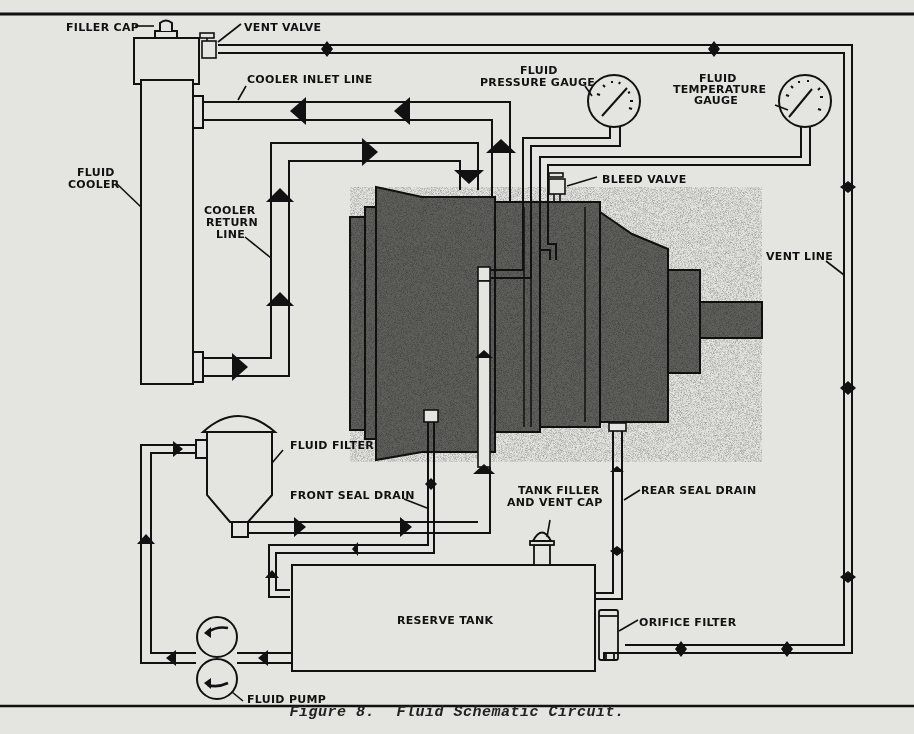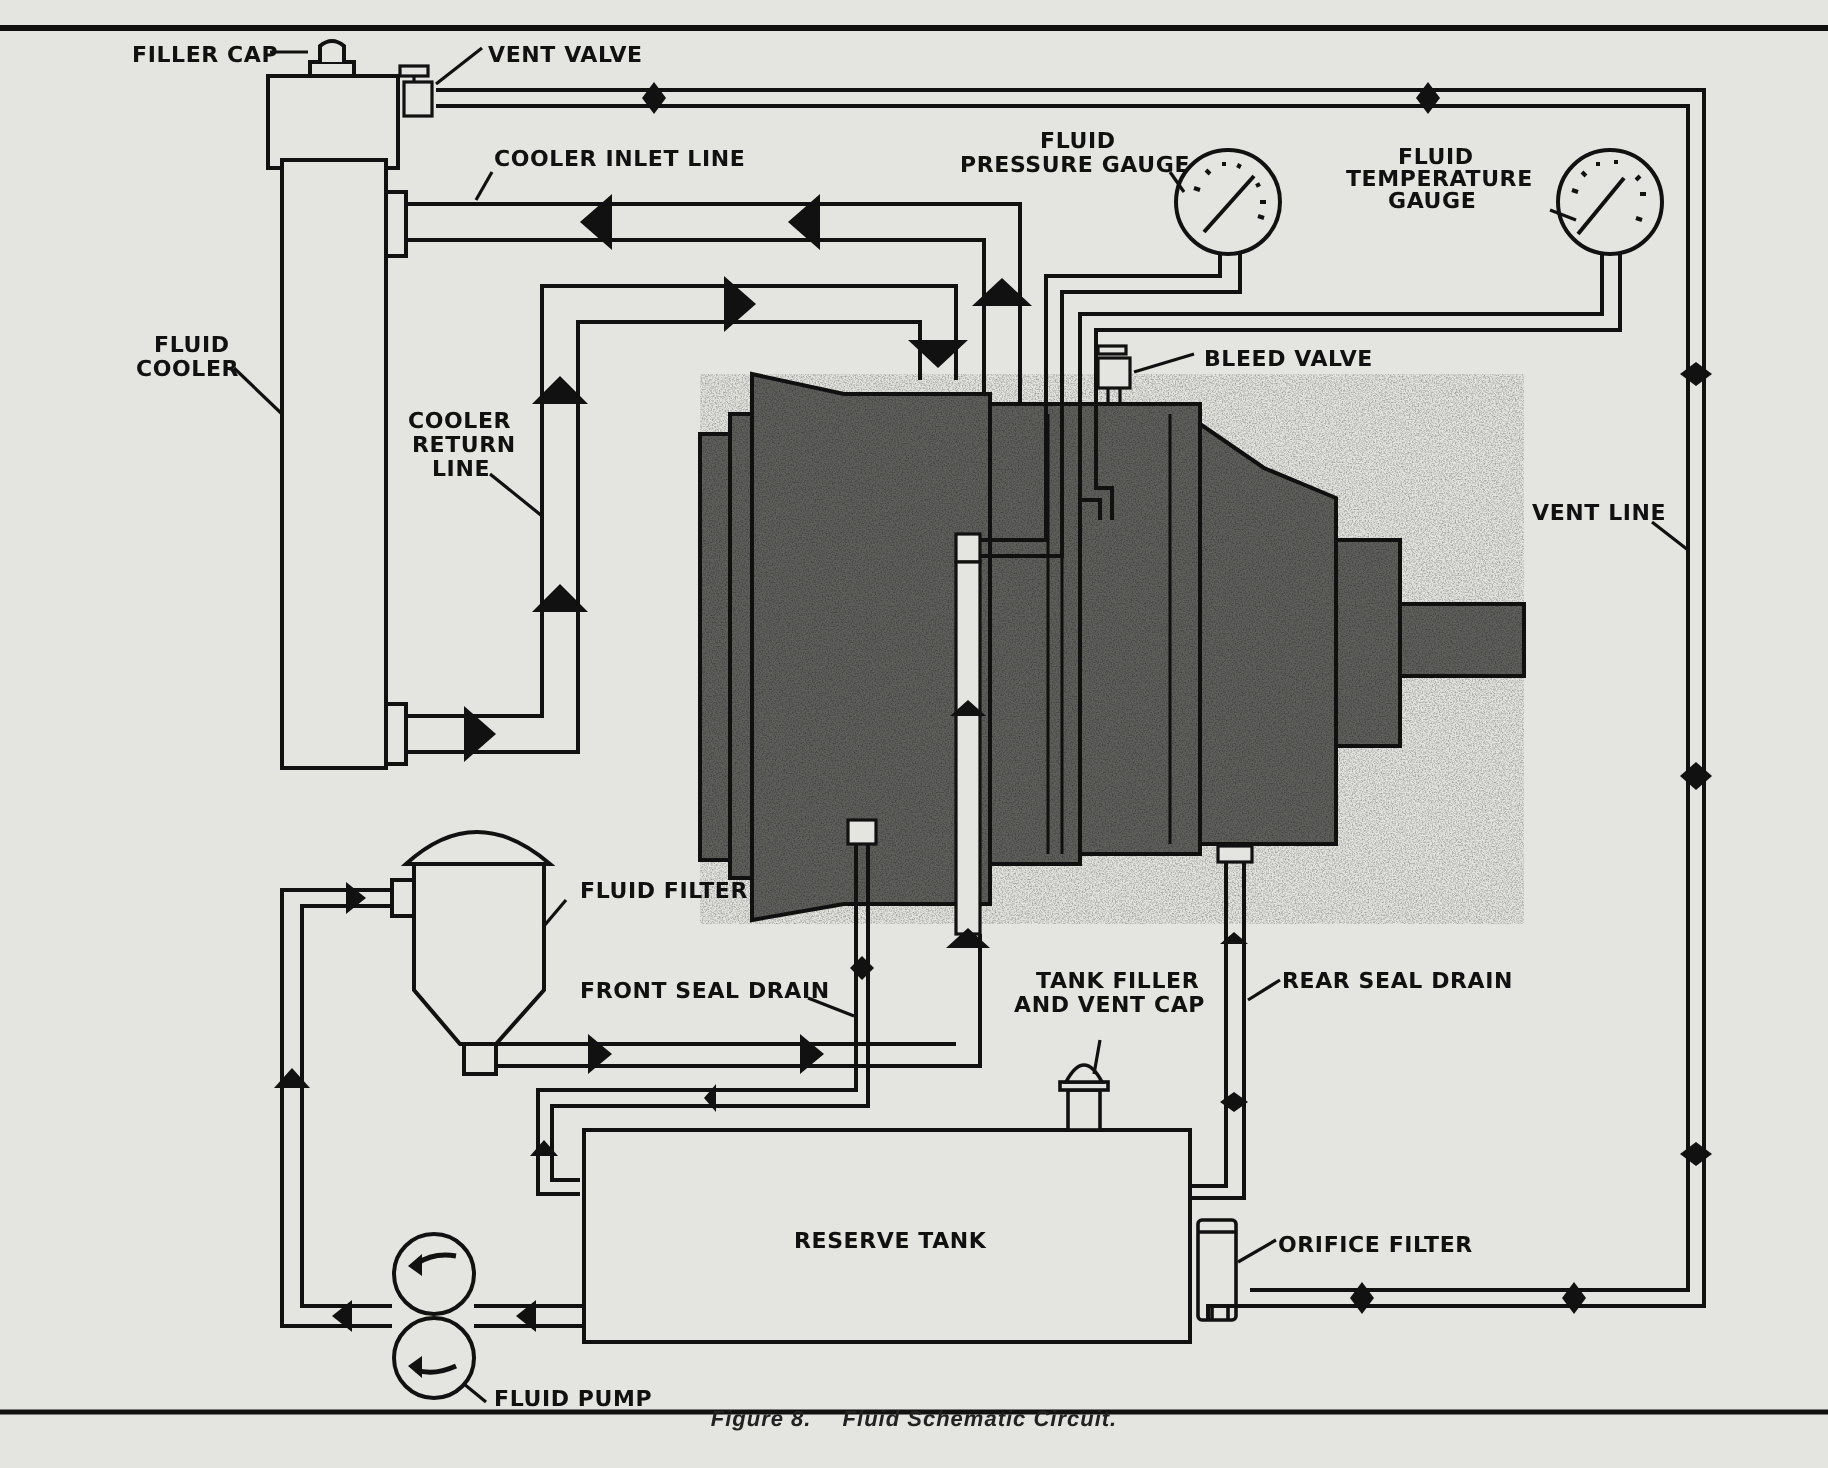--- a/index.html
+++ b/index.html
@@ -1,19 +1,19 @@
 <!DOCTYPE html>
 <html><head>
 <meta charset="utf-8">
 <style>
   html,body{margin:0;padding:0;background:#e4e4e0;}
   body{width:914px;height:734px;position:relative;overflow:hidden;font-family:"DejaVu Sans",sans-serif;}
   #stage{position:absolute;left:0;top:12px;width:914px;height:734px;}
   svg text.lbl{font-family:"DejaVu Sans",sans-serif;font-weight:bold;font-size:11px;fill:#111;letter-spacing:0.3px;}
-  .caption{position:absolute;left:0;top:704px;width:914px;text-align:center;font-family:Liberation Sans, sans-serif;font-style:italic;font-weight:bold;font-size:11px;color:#222;letter-spacing:0.5px;}
+  .caption{position:absolute;left:0;top:704px;width:914px;text-align:center;font-family:Liberation Mono, monospace;font-style:italic;font-weight:bold;font-size:15px;color:#222;letter-spacing:0.5px;}
   .caption span{margin:0 6px;}
 </style>
 </head>
 <body>
 
 <div id="stage">
 <svg width="914" height="734" viewBox="0 0 914 734" xmlns="http://www.w3.org/2000/svg">
   <defs>
     <filter id="grain" x="0" y="0" width="100%" height="100%">
       <feTurbulence type="fractalNoise" baseFrequency="1.4" numOctaves="2" seed="3" result="n"></feTurbulence>

